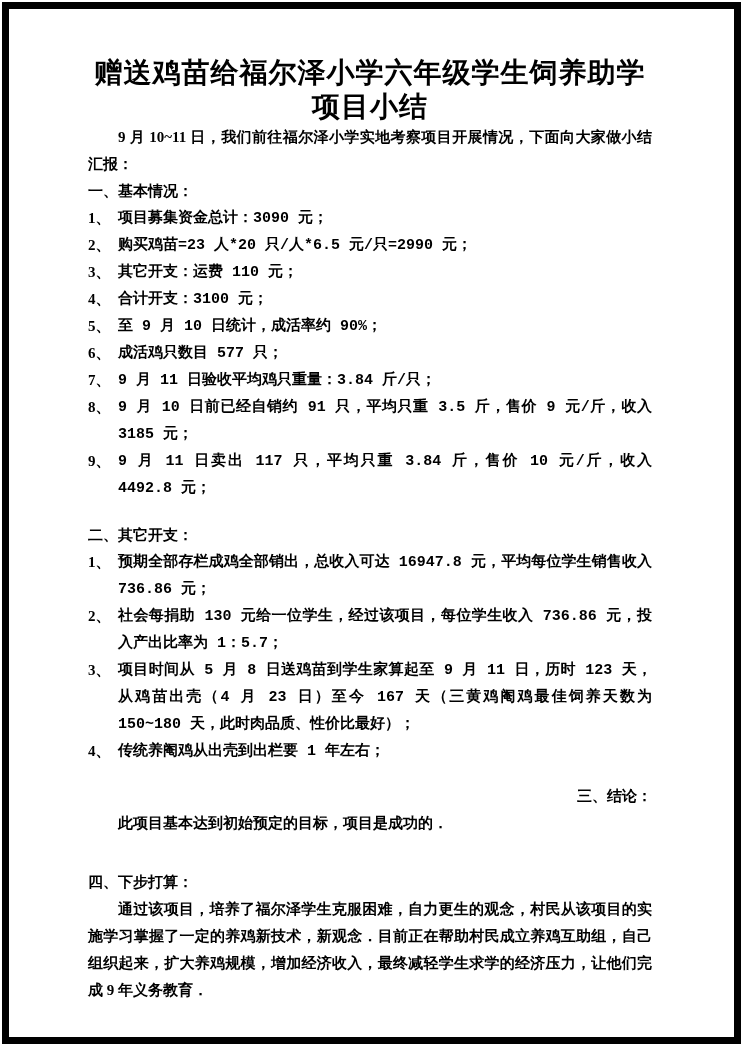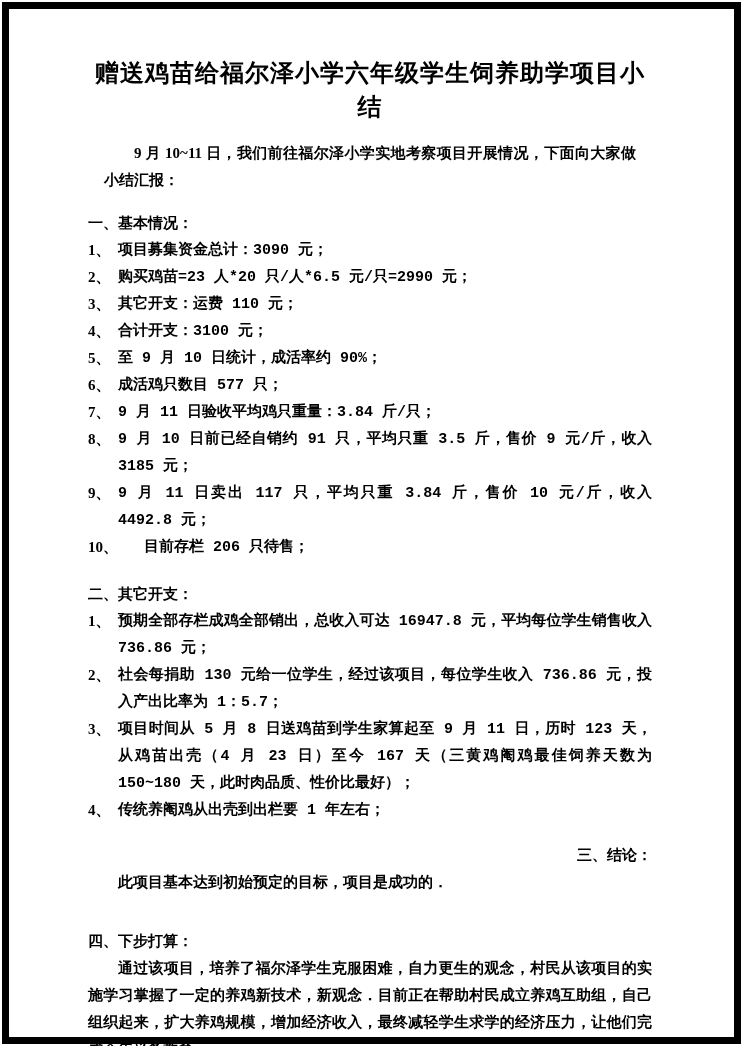--- a/index.html
+++ b/index.html
@@ -11,25 +11,25 @@
   }
   .frame{
     position:absolute;top:2px;left:2px;width:739px;height:1042px;
     box-sizing:border-box;border:7px solid #000000;
   }
   .content{
     position:absolute;left:88px;top:0;width:564px;
     font-size:15px;line-height:27px;
   }
   .title{
-    margin:56px 0 0 0;font-size:24px;line-height:34px;
+    margin:56px 0 0 0;font-size:28px;line-height:34px;
     text-align:center;font-weight:bold;letter-spacing:1px;
   }
   .para{margin:34px 0 0 0;text-indent:2em;text-align:justify;}
-  .para.nogap{margin:16px;}
+  .para.nogap{margin:0;}
   .sec-heading{margin:0;font-weight:bold;}
   .sec-heading.gap-s{margin-top:20px;}
   .sec-heading.gap-m{margin-top:18px;text-align:right;}
   .sec-heading.gap-l{margin-top:32px;}
   .item{display:flex;}
   .item .num{flex:0 0 30px;}
   .item .txt{flex:1;text-align:justify;font-family:Liberation Mono, monospace;}
   .list-basic .item:nth-child(10) .num{flex-basis:56px;}
   .indent-body{text-indent:2em;text-align:justify;margin:0;}
 </style>
@@ -77,24 +77,20 @@
       <span class="txt">9 月 11 日验收平均鸡只重量：3.84 斤/只；</span>
     </div>
     <div class="item">
       <span class="num">8、</span>
       <span class="txt">9 月 10 日前已经自销约 91 只，平均只重 3.5 斤，售价 9 元/斤，收入 3185 元；</span>
     </div>
     <div class="item">
       <span class="num">9、</span>
       <span class="txt">9 月 11 日卖出 117 只，平均只重 3.84 斤，售价 10 元/斤，收入 4492.8 元；</span>
     </div>
-    <div class="item">
-      <span class="num">10、</span>
-      <span class="txt">目前存栏 206 只待售；</span>
-    </div>
   </div>
 
   <div class="sec-heading gap-s">二、其它开支：</div>
 
   <div class="list-benefit">
     <div class="item">
       <span class="num">1、</span>
       <span class="txt">预期全部存栏成鸡全部销出，总收入可达 16947.8 元，平均每位学生销售收入 736.86 元；</span>
     </div>
     <div class="item">

